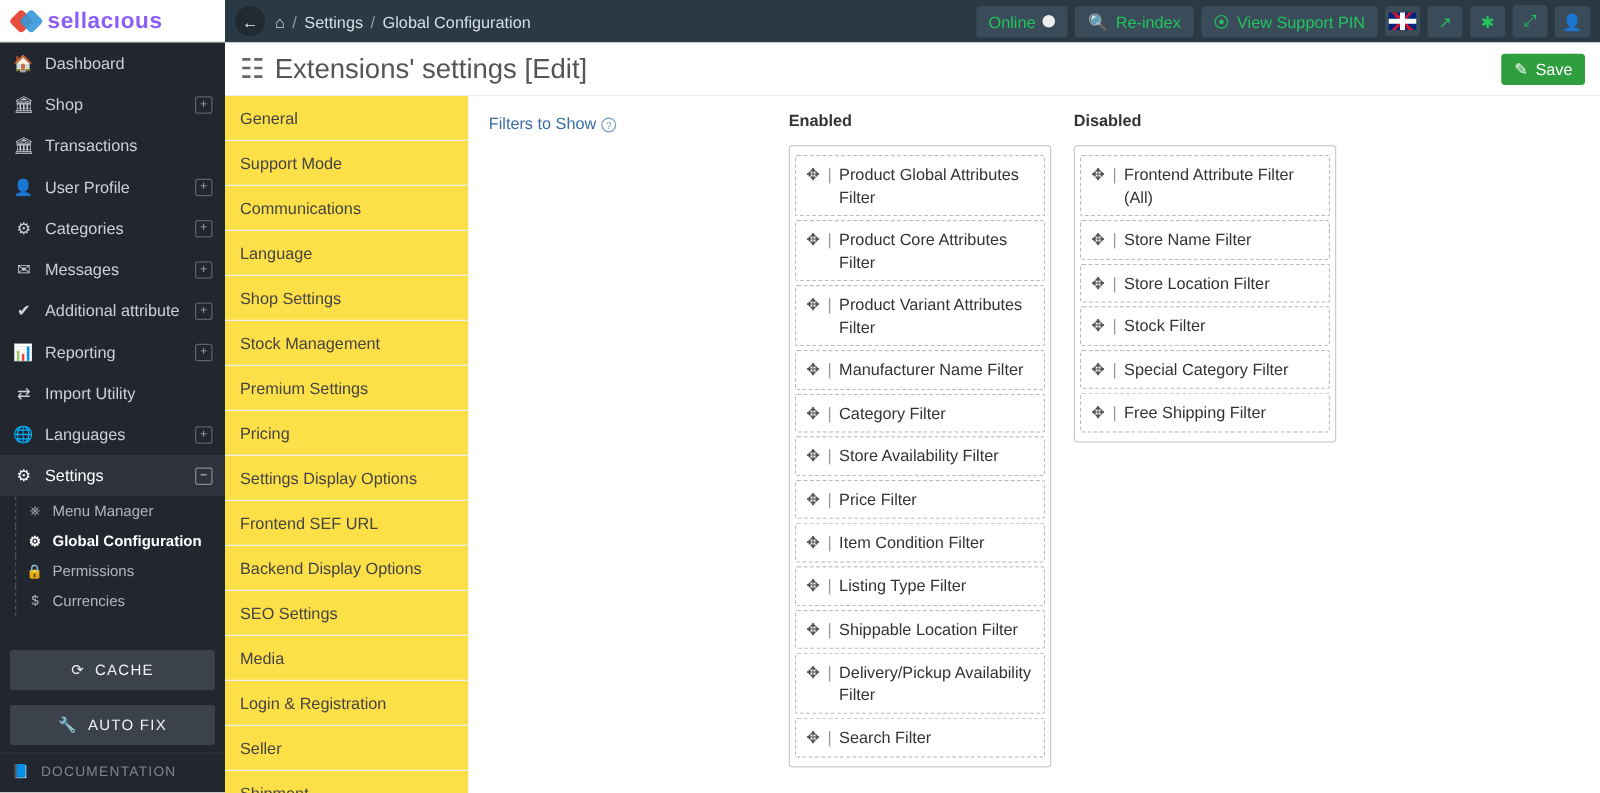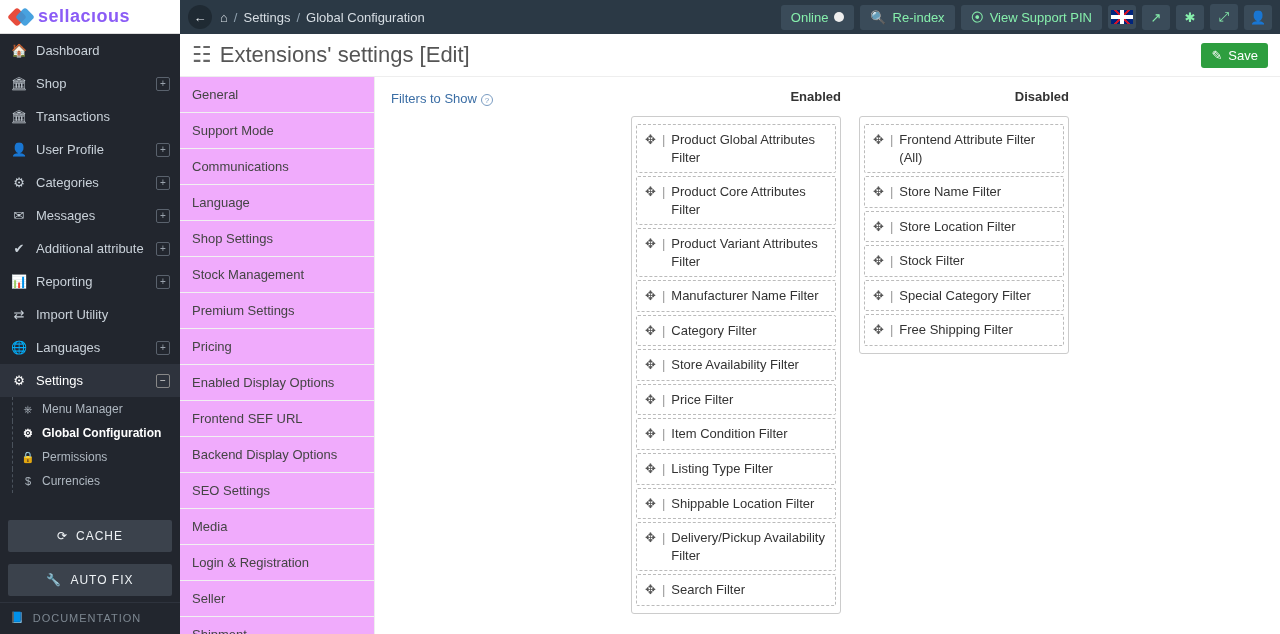--- a/index.html
+++ b/index.html
@@ -26,21 +26,21 @@
     flex:1; background:#2b3945; color:#e9eef2; display:flex; align-items:center; padding:0 8px;
   }
   .topbar .circle-btn {
     width:24px; height:24px; border-radius:50%; background:#1f2a33;
     display:flex; align-items:center; justify-content:center; margin-right:8px; cursor:pointer;
   }
   .topbar .crumbs { display:flex; align-items:center; gap:6px; font-size:13px; color:#d7dee4;}
   .topbar .crumbs .sep { color:#8fa0ae; }
   .topbar .spacer { flex:1; }
   .tb-btn {
-    background:#3a4b59; color:#86efac; border-radius:3px; padding:5px 10px; margin-left:6px;
+    background:#3a4b59; color:#22c55e; border-radius:3px; padding:5px 10px; margin-left:6px;
     display:flex; align-items:center; gap:6px; font-size:13px; cursor:pointer;
   }
   .tb-btn .dot { width:10px; height:10px; border-radius:50%; background:#eee; }
   .tb-icon { width:28px; justify-content:center; padding:5px 0; }
   .flag {
     width:22px; height:14px; background:
       linear-gradient(45deg, transparent 45%, #cf142b 45%, #cf142b 55%, transparent 55%),
       linear-gradient(-45deg, transparent 45%, #cf142b 45%, #cf142b 55%, transparent 55%),
       linear-gradient(#00247d,#00247d);
     position:relative;
@@ -98,42 +98,42 @@
   }
   .page-header .title-wrap{ display:flex; align-items:center; gap:8px; font-size:22px; color:#555; font-weight:400;}
   .page-header .title-wrap .hicon{ color:#666; }
   .save-btn {
     margin-left:auto; background:#2e9e3f; color:#fff; border-radius:3px; padding:5px 10px; font-size:13px;
     display:flex; align-items:center; gap:6px; cursor:pointer;
   }
 
   .workarea { flex:1; display:flex; min-height:0; }
   .tabs-col {
-    width:195px; flex:0 0 195px; border-right:1px solid #eee; background:#f0abfc; overflow-y:auto;
+    width:195px; flex:0 0 195px; border-right:1px solid #eee; background:#fde047; overflow-y:auto;
   }
   .tab-item {
     padding:10px 12px; font-size:13px; color:#444; border-bottom:1px solid #f1f1f1; cursor:pointer;
   }
 
   .config-area {
     flex:1; padding:12px 16px; overflow:auto; display:flex; gap:10px; align-items:flex-start;
   }
   .config-label {
     width:230px; flex:0 0 230px; color:#3b6ea5; font-size:13px; display:flex; align-items:flex-end; gap:4px;
     padding-top:2px;
   }
   .config-label .help{
     width:12px; height:12px; border-radius:50%; border:1px solid #7a9cc2; font-size:8px;
     display:inline-flex; align-items:center; justify-content:center; color:#7a9cc2;
   }
 
   .lists-row { flex:1; display:flex; gap:18px; align-items:flex-start; }
   .list-col { flex:0 0 210px; }
   .list-col h4 {
-    text-align:right; font-size:13px; font-weight:700; color:#333; margin-bottom:12px;
+    text-align:left; font-size:13px; font-weight:700; color:#333; margin-bottom:12px;
   }
   .list-box {
     border:1px solid #ccc; border-radius:3px; padding:4px; min-height:40px; background:#fff;
   }
   .drag-item {
     border:1px dashed #bbb; border-radius:2px; padding:6px 8px; margin:3px 0; font-size:13px;
     color:#333; display:flex; align-items:flex-start; gap:6px; cursor:grab; background:#fff;
   }
   .drag-item .grip { color:#555; flex:0 0 auto; line-height:1.2; padding-top:1px;}
   .drag-item .bar  { color:#999; flex:0 0 auto; line-height:1.2; padding-top:1px;}
@@ -295,21 +295,21 @@
     <div class="workarea">
       <div class="tabs-col" id="tabs">
           <div class="tab-item">General</div>
           <div class="tab-item">Support Mode</div>
           <div class="tab-item">Communications</div>
           <div class="tab-item">Language</div>
           <div class="tab-item">Shop Settings</div>
           <div class="tab-item">Stock Management</div>
           <div class="tab-item">Premium Settings</div>
           <div class="tab-item">Pricing</div>
-          <div class="tab-item">Enabled Display Options</div>
+          <div class="tab-item">Settings Display Options</div>
           <div class="tab-item">Frontend SEF URL</div>
           <div class="tab-item">Backend Display Options</div>
           <div class="tab-item">SEO Settings</div>
           <div class="tab-item">Media</div>
           <div class="tab-item">Login &amp; Registration</div>
           <div class="tab-item">Seller</div>
           <div class="tab-item">Shipment</div>
         </div>
 
       <div class="config-area">

